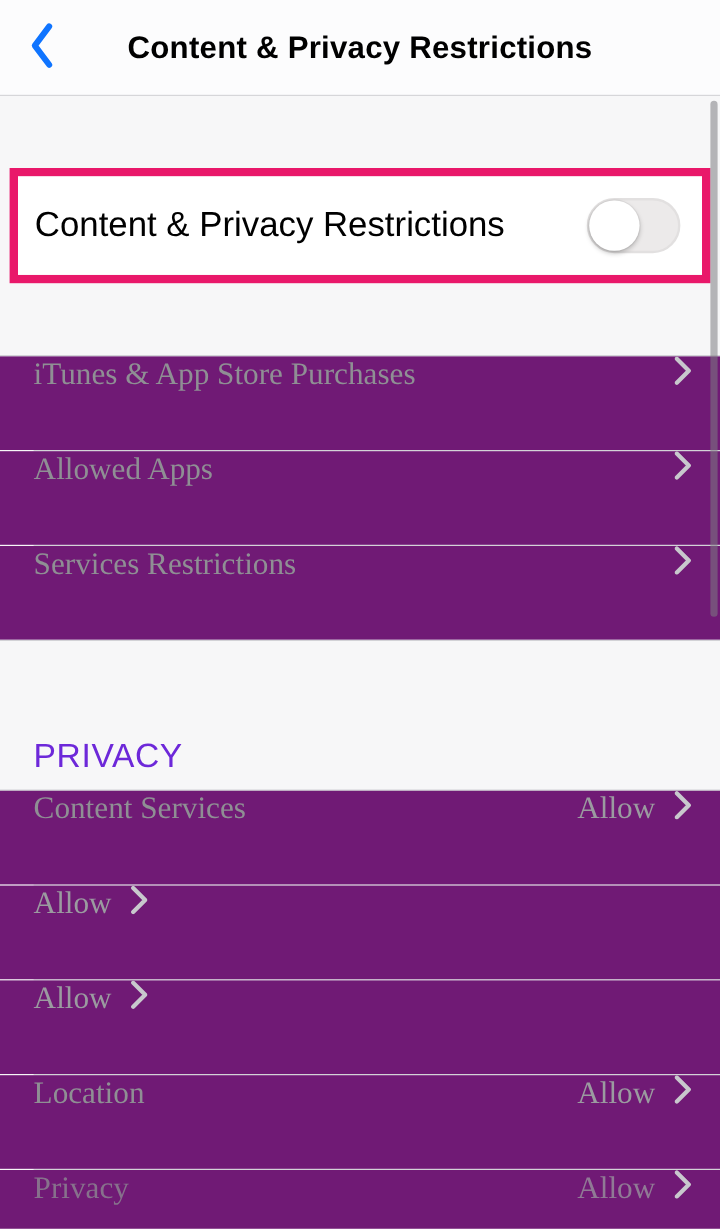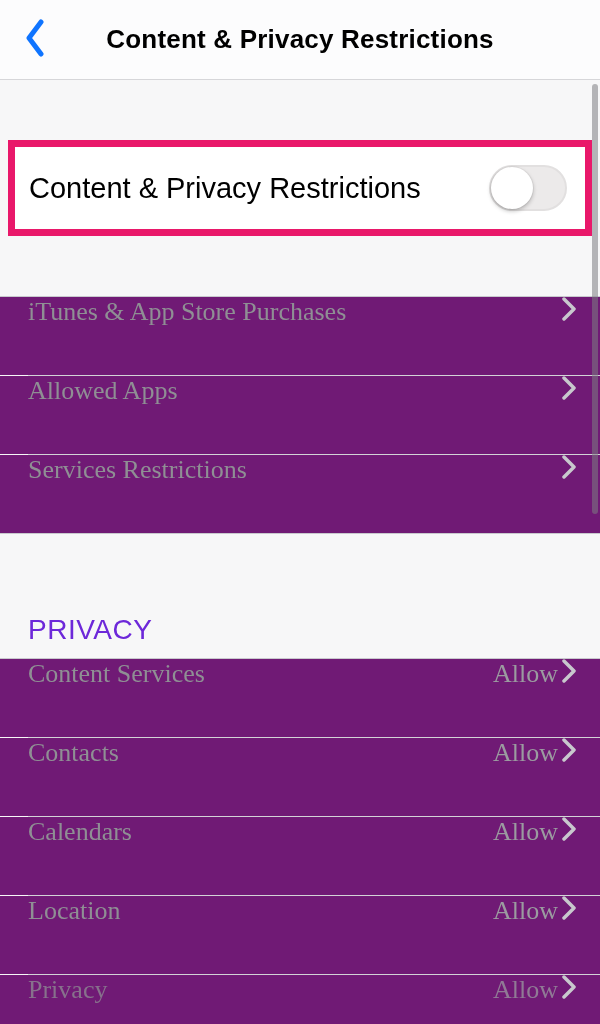--- a/index.html
+++ b/index.html
@@ -58,21 +58,21 @@
   .cell .label {
     flex: 1;
     white-space: nowrap;
     overflow: hidden;
     text-overflow: ellipsis;
     padding-right: 12px;
   }
   .cell .value {
     color: #9b9ba0;
     font-size: 26px;
-    margin-right: 4px;
+    margin-right: 16px;
   }
   .chevron svg { width: 14px; height: 24px; display: block; }
 
   
   .sep {
     height: 1px;
     background: #d3d3d7;
     margin-left: 28px;
   }
   .group-border-top,
@@ -220,32 +220,30 @@
   <div class="value">Allow</div>
   <span class="chevron">
     <svg viewBox="0 0 14 24" fill="none" stroke="#c8c8cd" stroke-width="3.5" stroke-linecap="round" stroke-linejoin="round">
         <polyline points="2,2 12,12 2,22"></polyline>
       </svg>
   </span>
 </div>
 <div class="sep"></div>
 
 <div class="cell">
-  <div class="label">Contacts</div>
-  <div class="value">Allow</div>
-  <span class="chevron">
-    <svg viewBox="0 0 14 24" fill="none" stroke="#c8c8cd" stroke-width="3.5" stroke-linecap="round" stroke-linejoin="round">
-        <polyline points="2,2 12,12 2,22"></polyline>
-      </svg>
-  </span>
-</div>
-<div class="sep"></div>
-
-<div class="cell">
-  <div class="label">Calendars</div>
+  <div class="value">Allow</div>
+  <span class="chevron">
+    <svg viewBox="0 0 14 24" fill="none" stroke="#c8c8cd" stroke-width="3.5" stroke-linecap="round" stroke-linejoin="round">
+        <polyline points="2,2 12,12 2,22"></polyline>
+      </svg>
+  </span>
+</div>
+<div class="sep"></div>
+
+<div class="cell">
   <div class="value">Allow</div>
   <span class="chevron">
     <svg viewBox="0 0 14 24" fill="none" stroke="#c8c8cd" stroke-width="3.5" stroke-linecap="round" stroke-linejoin="round">
         <polyline points="2,2 12,12 2,22"></polyline>
       </svg>
   </span>
 </div>
 <div class="sep"></div>
 
 <div class="cell">

